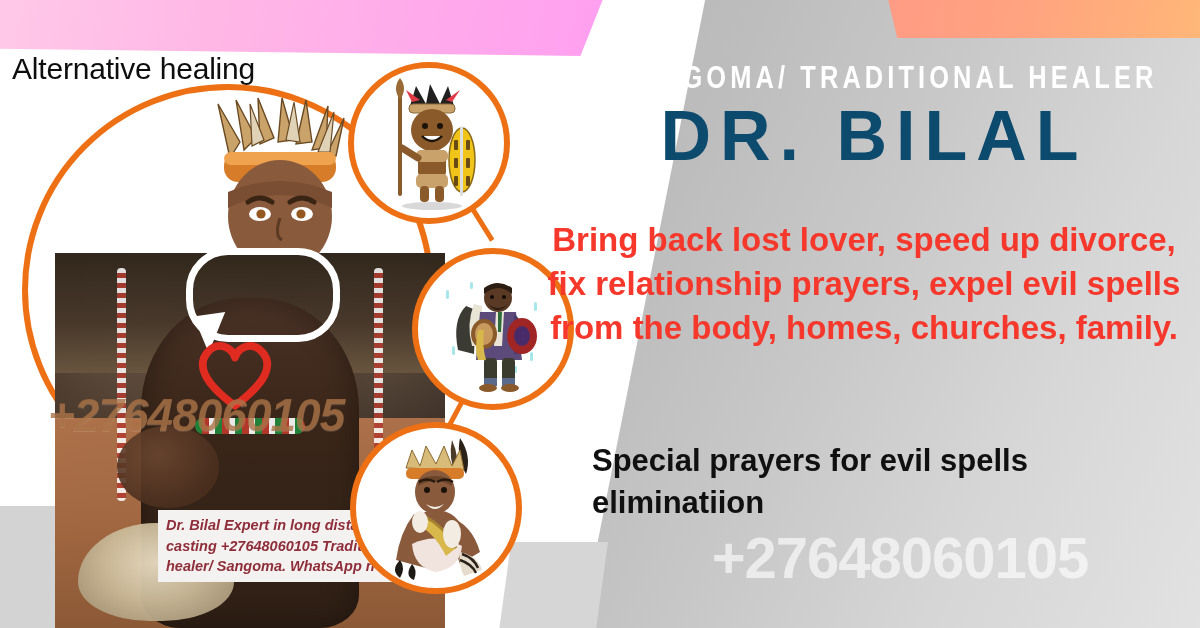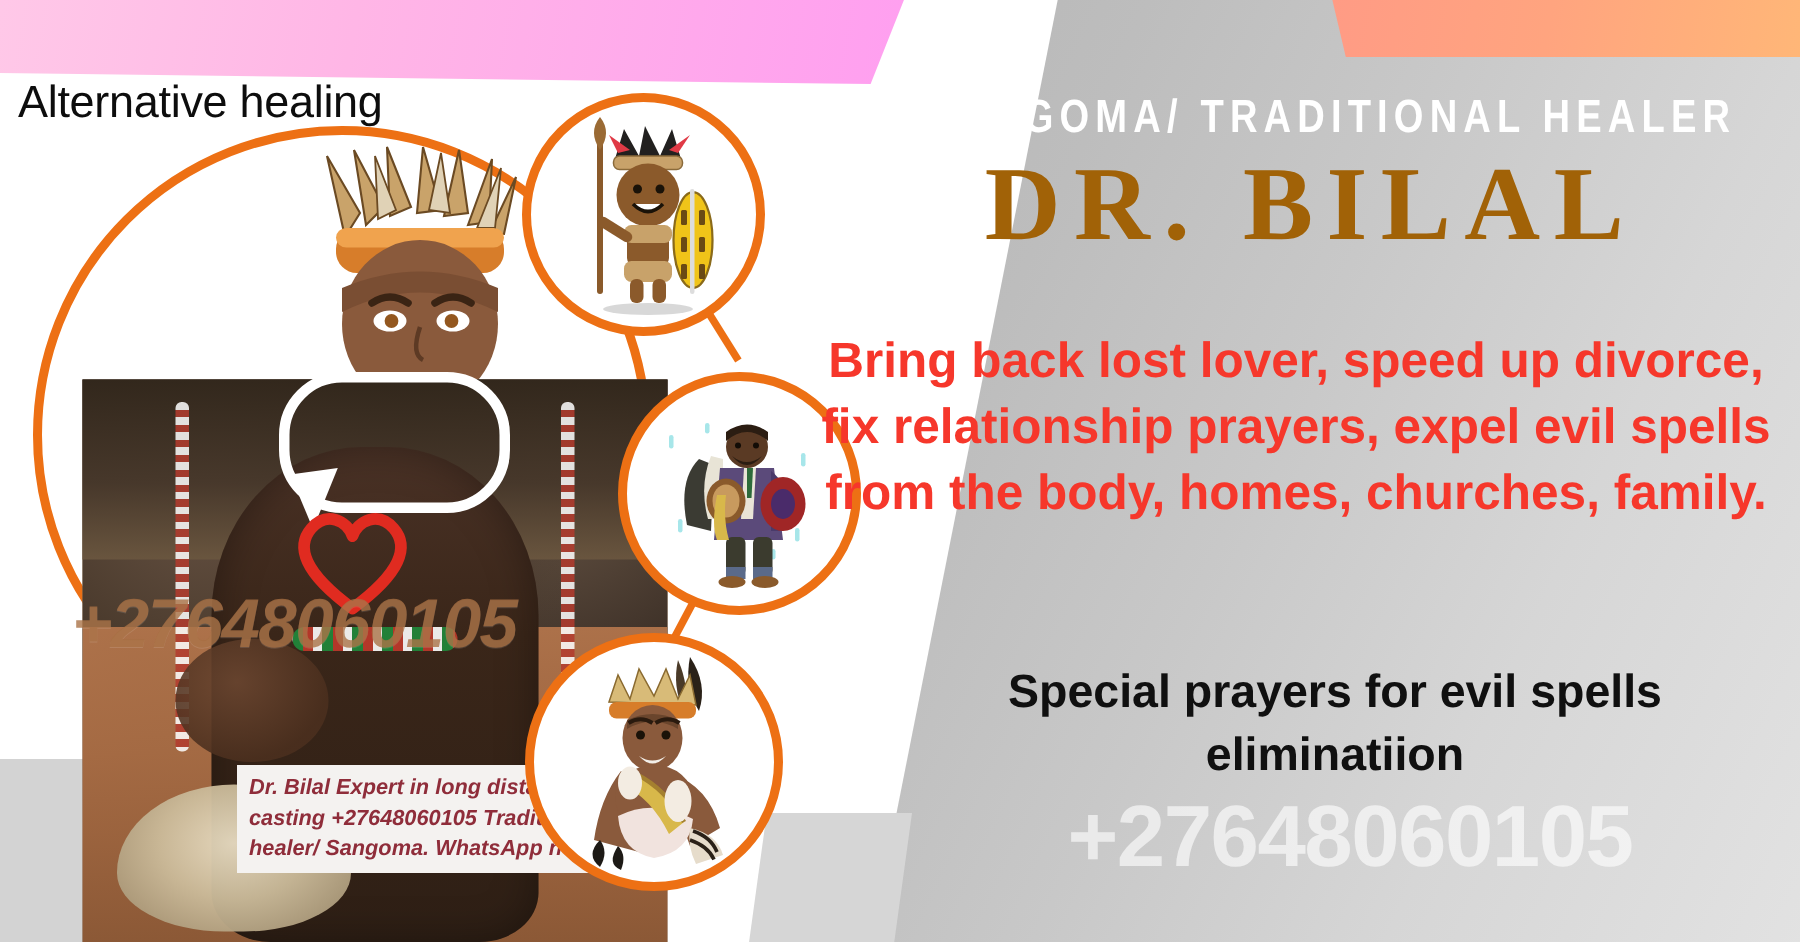--- a/index.html
+++ b/index.html
@@ -161,32 +161,32 @@
   
   .kicker{
     position:absolute;left:560px;top:60px;width:628px;
     text-align:center;color:#ffffff;
     font-size:31px;font-weight:700;letter-spacing:5px;
     transform:scaleX(.82);transform-origin:50% 50%;
     white-space:nowrap;
   }
   .brand{
     position:absolute;left:560px;top:100px;width:628px;
-    text-align:center;color:#a16207;
+    text-align:center;color:#0c4a6e;
     font-size:70px;font-weight:700;letter-spacing:9px;
-    white-space:nowrap;line-height:1.05;font-family:Liberation Serif, serif;
+    white-space:nowrap;line-height:1.05;
   }
   .services{
     position:absolute;left:540px;top:218px;width:648px;
     text-align:center;color:#f6372b;
     font-size:33px;font-weight:700;line-height:1.33;
   }
   .prayers{
     position:absolute;left:592px;top:440px;width:596px;
-    text-align:center;color:#101010;
+    text-align:left;color:#101010;
     font-size:31px;font-weight:700;line-height:1.35;
   }
   .ghost-phone{
     position:absolute;left:600px;top:524px;width:600px;
     text-align:center;color:rgba(255,255,255,.62);
     font-size:58px;font-weight:700;letter-spacing:-1px;white-space:nowrap;
   }
 </style>
 </head>
 <body>

